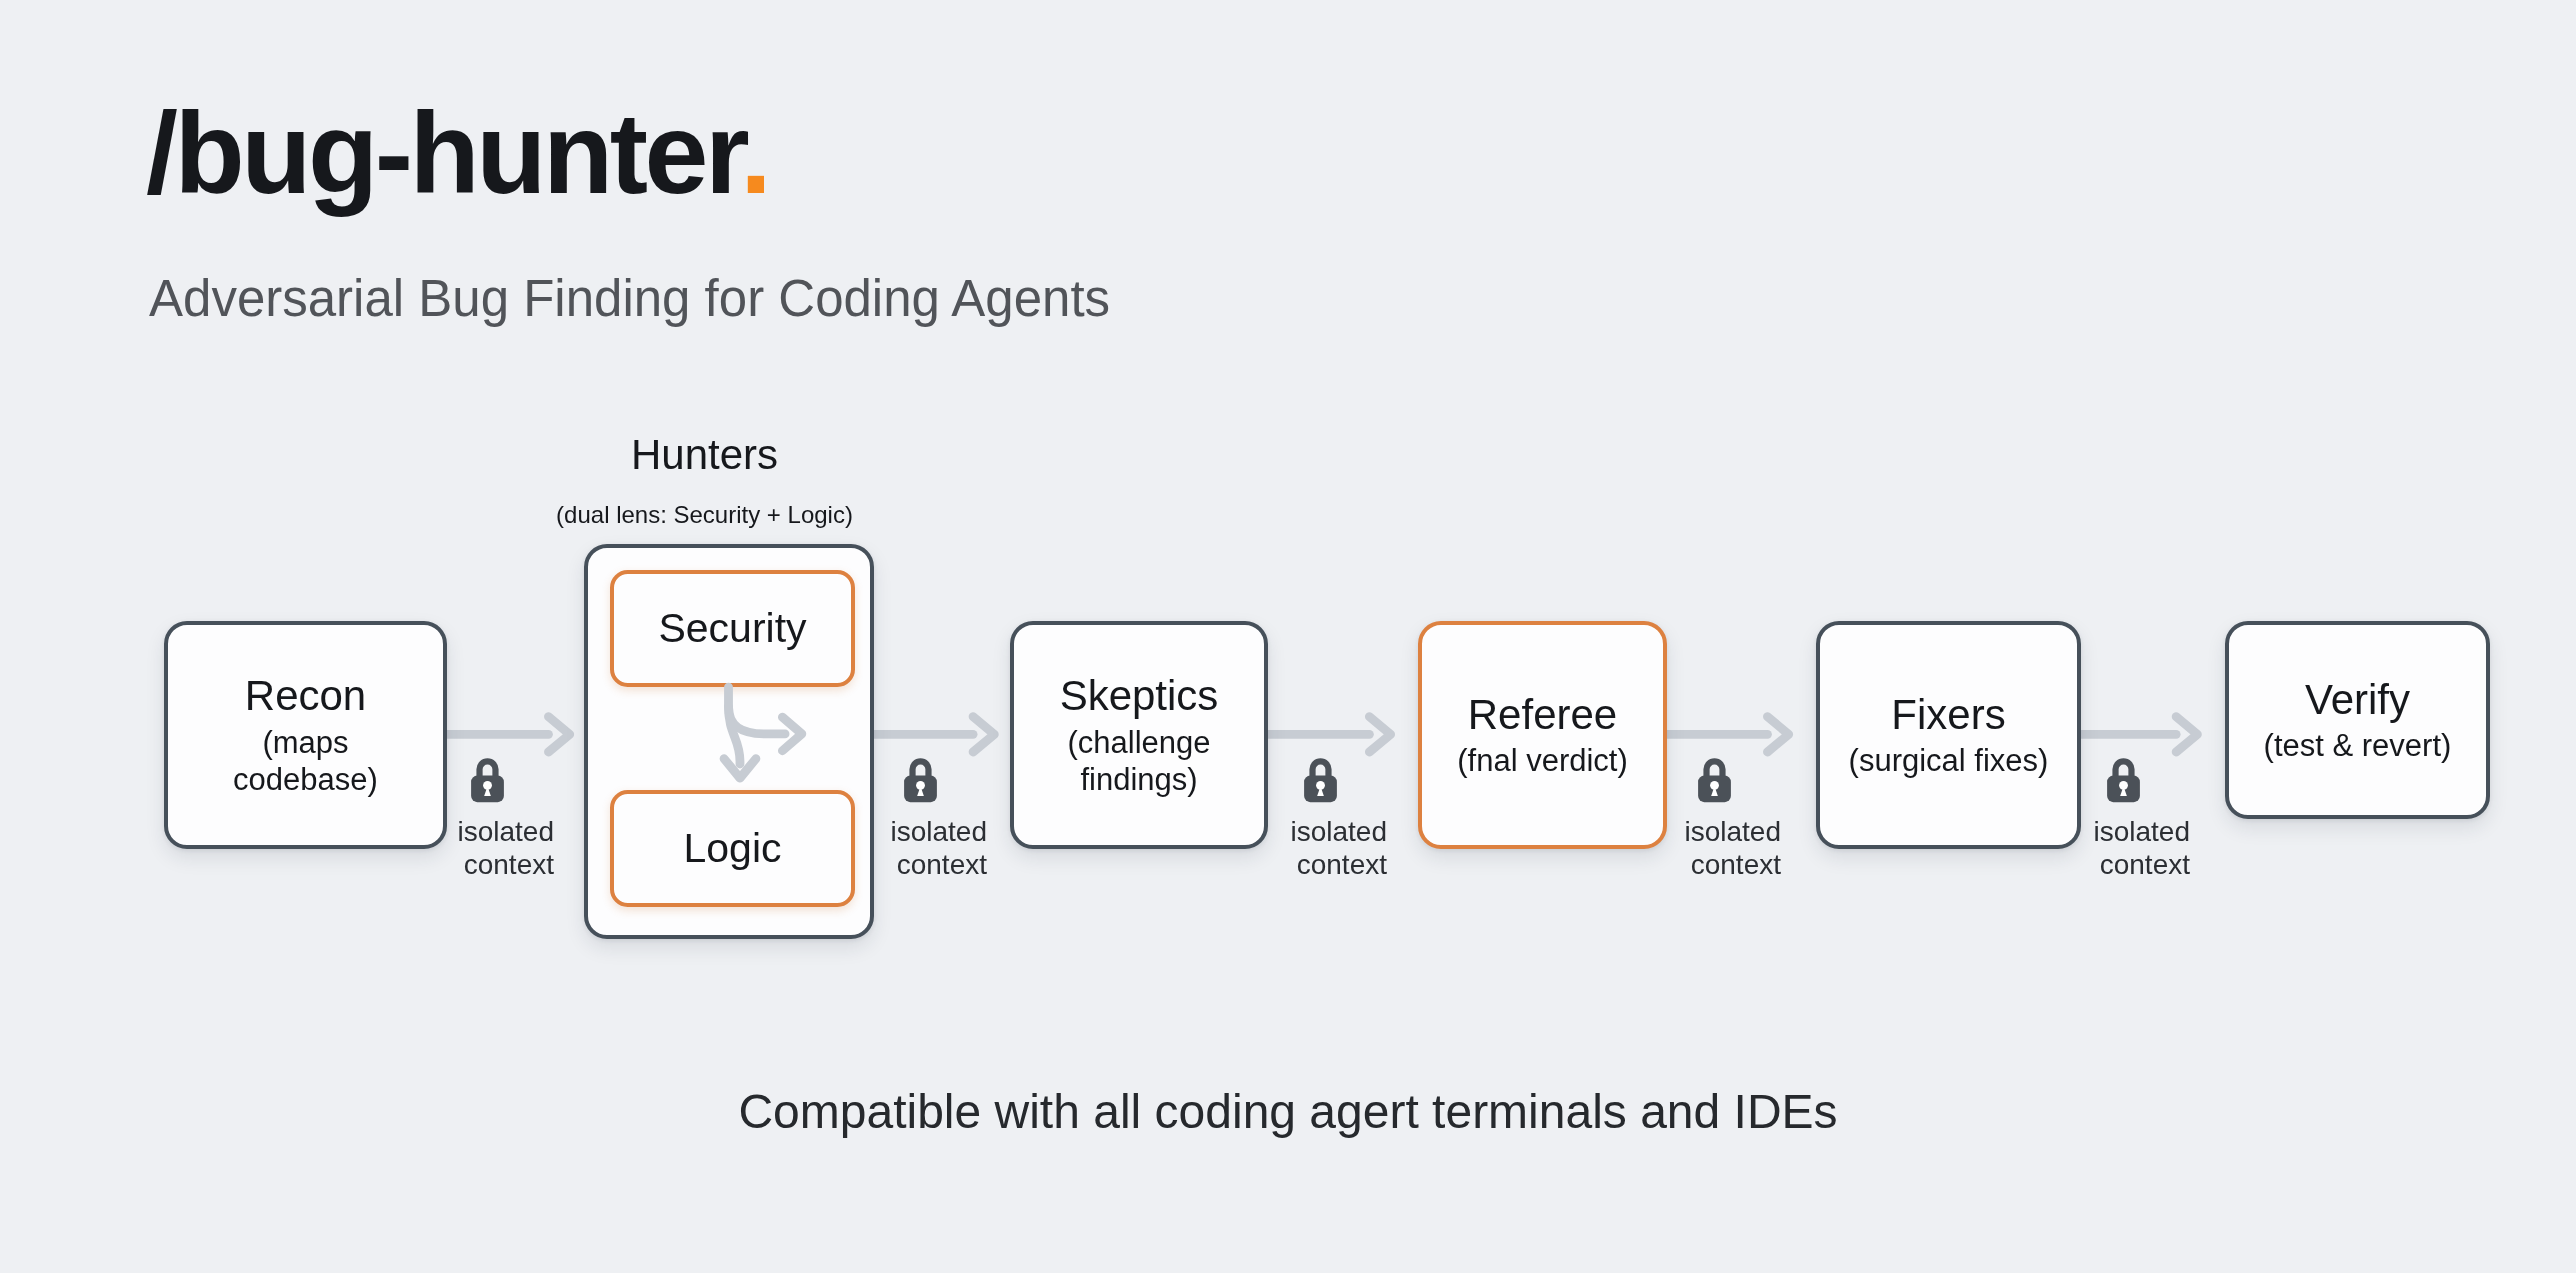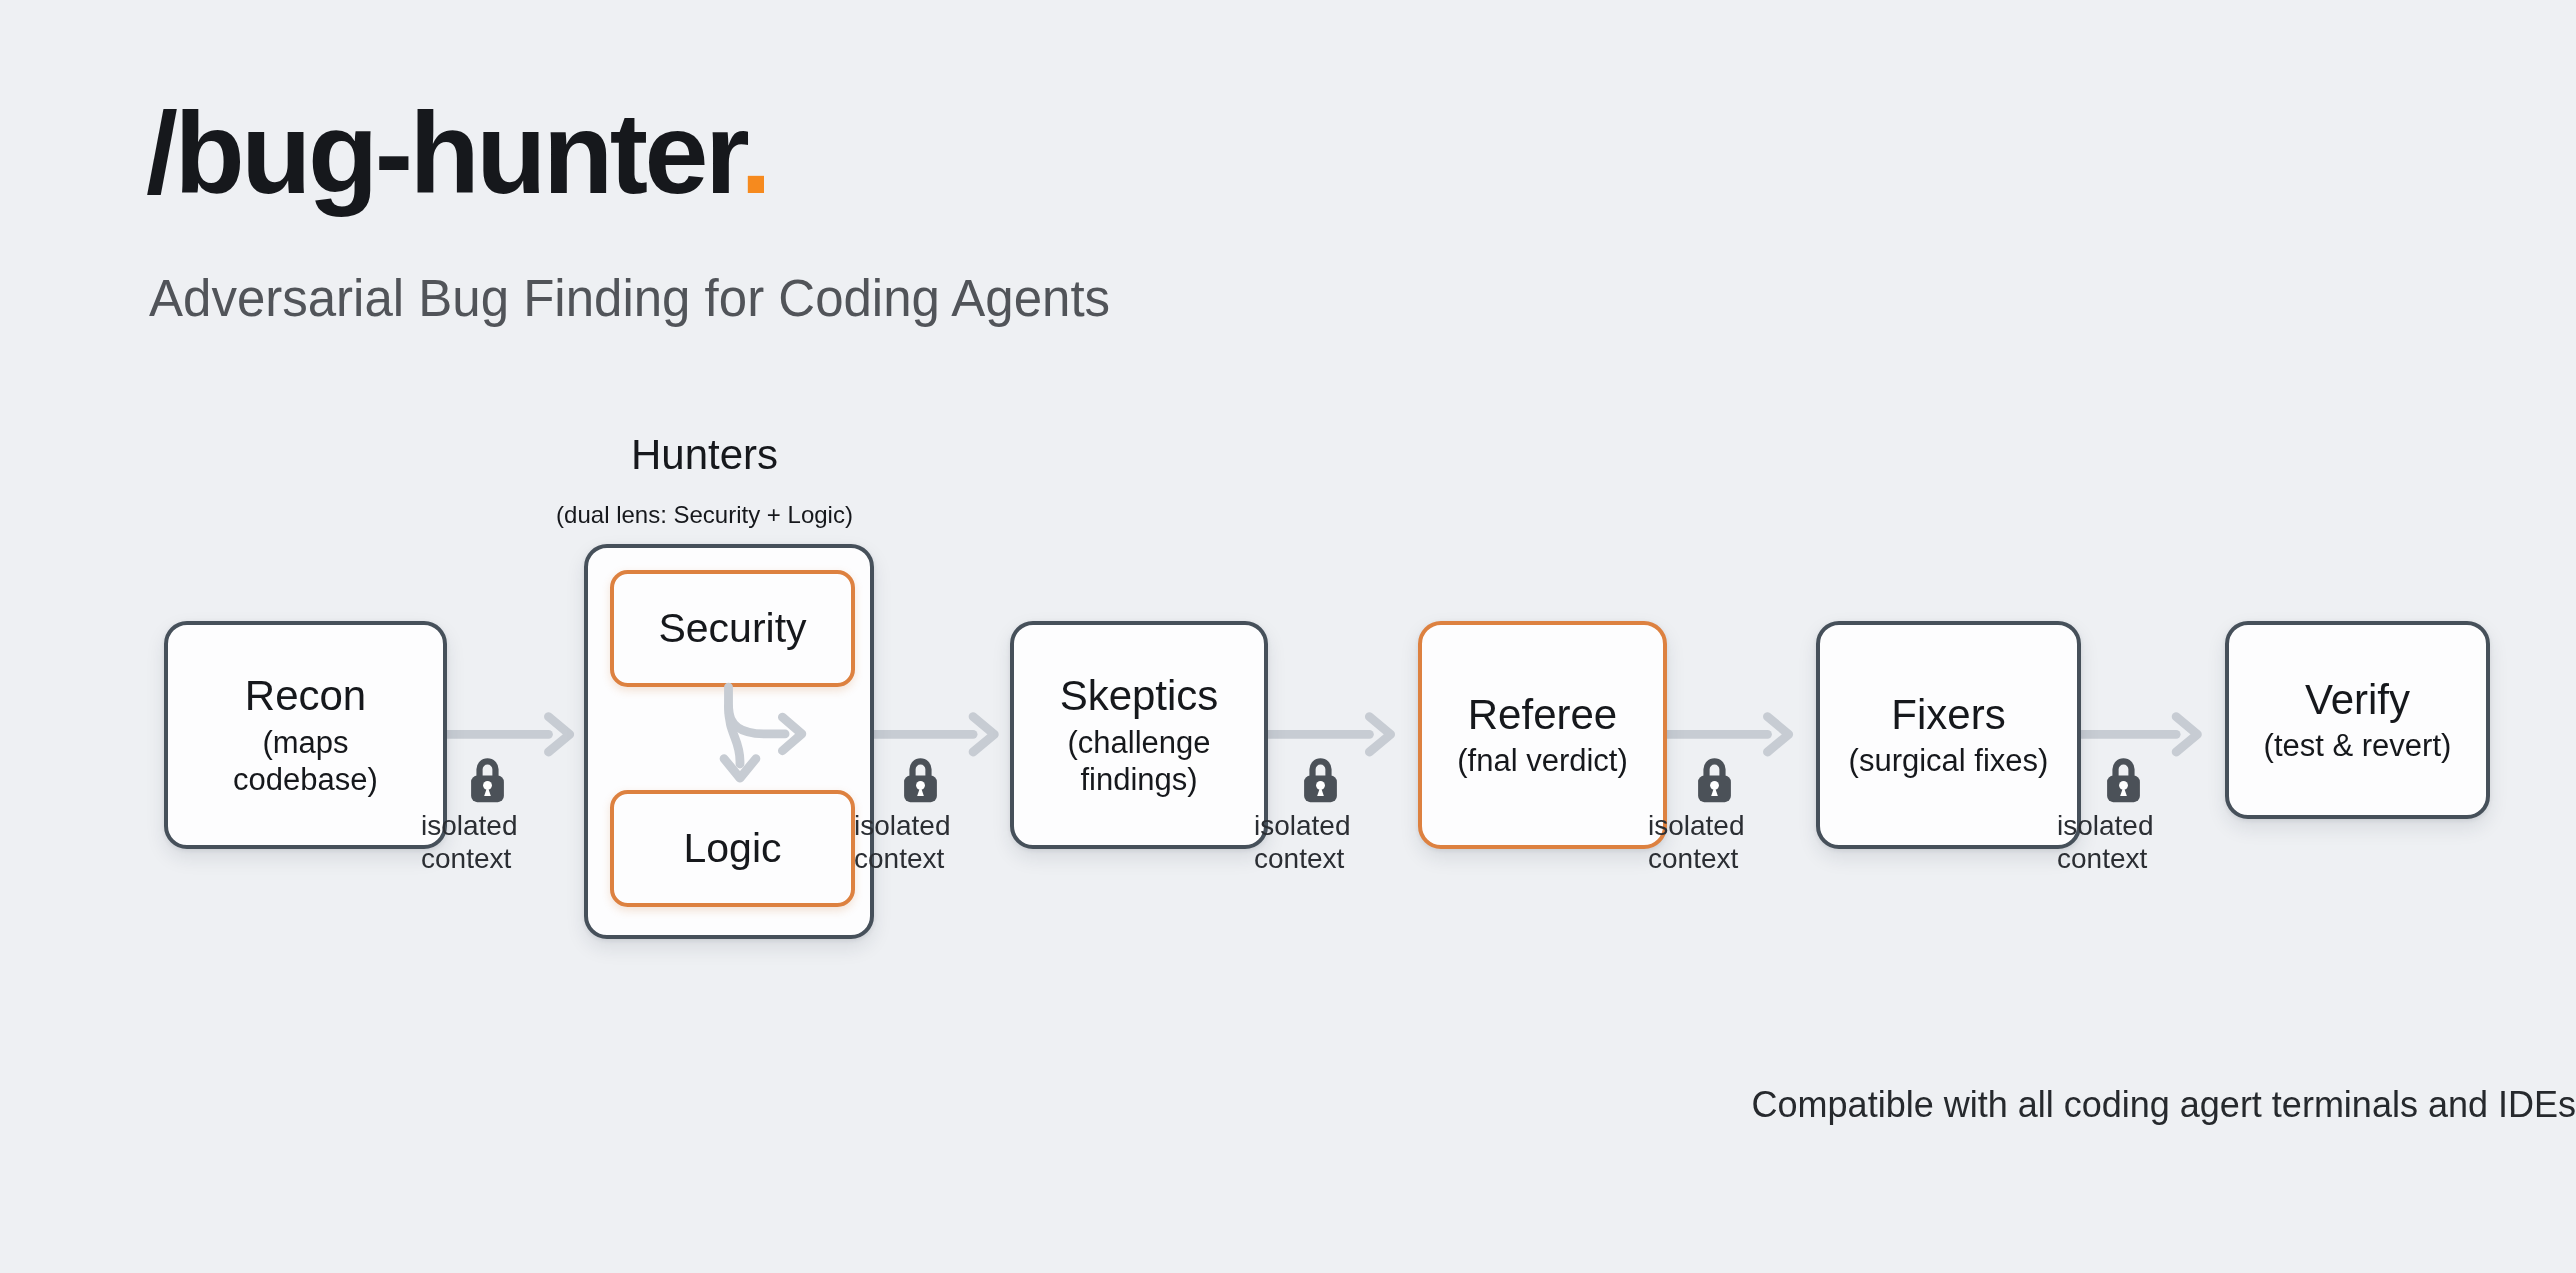--- a/index.html
+++ b/index.html
@@ -84,33 +84,33 @@
   .hunters-caption .h-title{font-size:42px;line-height:1.1;}
   .hunters-caption .h-sub{font-size:24px;line-height:1.2;margin-top:23px;}
 
   
   .connector{
     position:absolute;top:755px;width:195px;z-index:3;
     display:flex;flex-direction:column;align-items:center;
   }
   .connector .lock{width:39px;height:50px;}
   .connector .ctx{
-    margin-top:4px;width:133px;text-align:left;
+    margin-top:10px;width:133px;text-align:right;
     font-size:28px;line-height:1.18;color:var(--ink-mid);
   }
   .connector.c1{left:390px;}
   .connector.c2{left:823px;}
   .connector.c3{left:1223px;}
   .connector.c4{left:1617px;}
   .connector.c5{left:2026px;}
 
   
   .tagline{
     position:absolute;left:0;top:1084px;width:100%;
-    text-align:right;font-size:36px;color:#26292d;letter-spacing:0;
+    text-align:center;font-size:48px;color:#26292d;letter-spacing:0;
   }
 </style>
 </head>
 <body>
 
 <div class="canvas">
 
   <h1 class="title"><span>/bug-hunter</span><span class="dot">.</span></h1>
   <div class="subtitle">Adversarial Bug Finding for Coding Agents</div>
 

